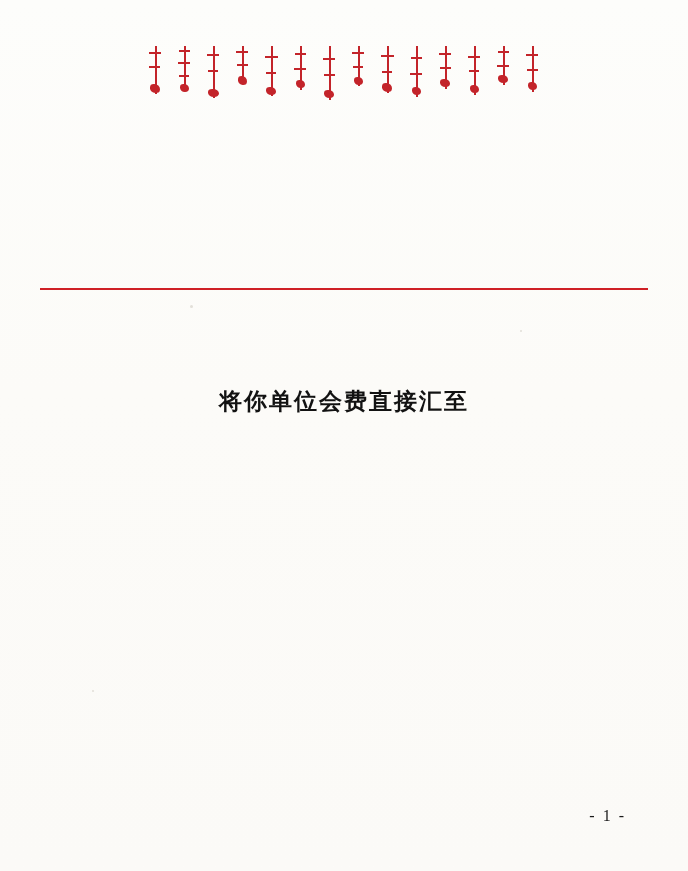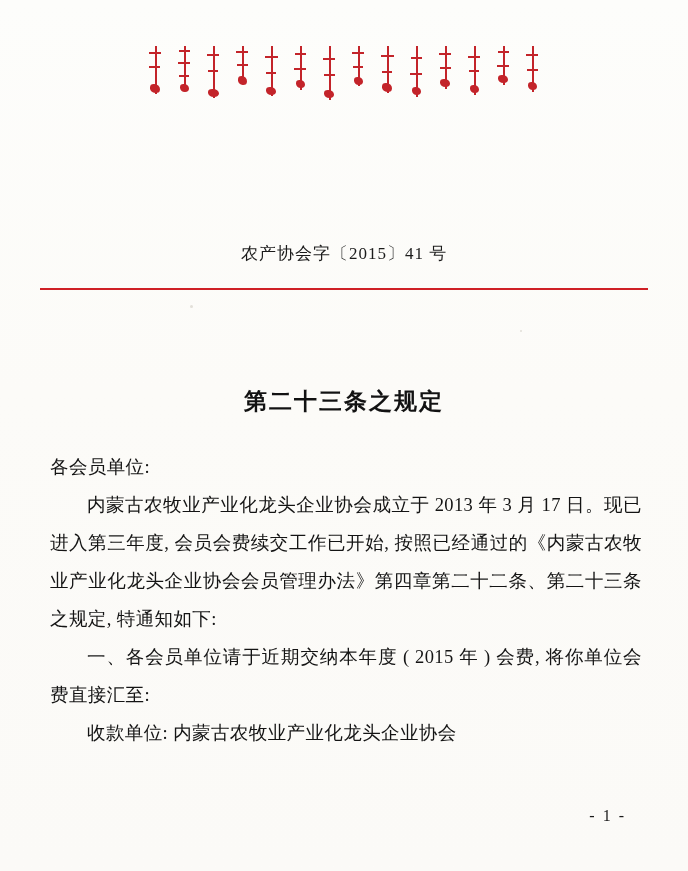--- a/index.html
+++ b/index.html
@@ -231,32 +231,25 @@
     </div>
     <div class="mongol-col">
       <div class="stem" style="height:46px;"></div>
       <div class="tick" style="left:1px;top:10px;width:12px;"></div>
       <div class="tick" style="left:2px;top:25px;width:11px;"></div>
       <div class="blob" style="left:3px;top:38px;width:9px;height:8px;"></div>
     </div>
   </div>
 
 
-  <div class="doc-number">农产协会字〔2015〕41 号</div>
 
   <div class="red-rule"></div>
 
-  <div class="subject">第二十三条之规定</div>
-
-  <div class="body-text">
-    <p>各会员单位:</p>
-    <p class="indent2">内蒙古农牧业产业化龙头企业协会成立于 2013 年 3 月 17 日。现已进入第三年度, 会员会费续交工作已开始, 按照已经通过的《内蒙古农牧业产业化龙头企业协会会员管理办法》第四章第二十二条、第二十三条之规定, 特通知如下:</p>
-    <p class="indent2">一、各会员单位请于近期交纳本年度 ( 2015 年 ) 会费, 将你单位会费直接汇至:</p>
-    <p class="indent2">收款单位: 内蒙古农牧业产业化龙头企业协会</p>
-  </div>
+  <div class="subject">将你单位会费直接汇至</div>
+
 
   <div class="page-number">- 1 -</div>
 
   <div class="speck" style="left:190px;top:305px;width:3px;height:3px;"></div>
   <div class="speck" style="left:520px;top:330px;width:2px;height:2px;"></div>
   <div class="speck" style="left:92px;top:690px;width:2px;height:2px;"></div>
 
 </div>
 
 </body></html>

